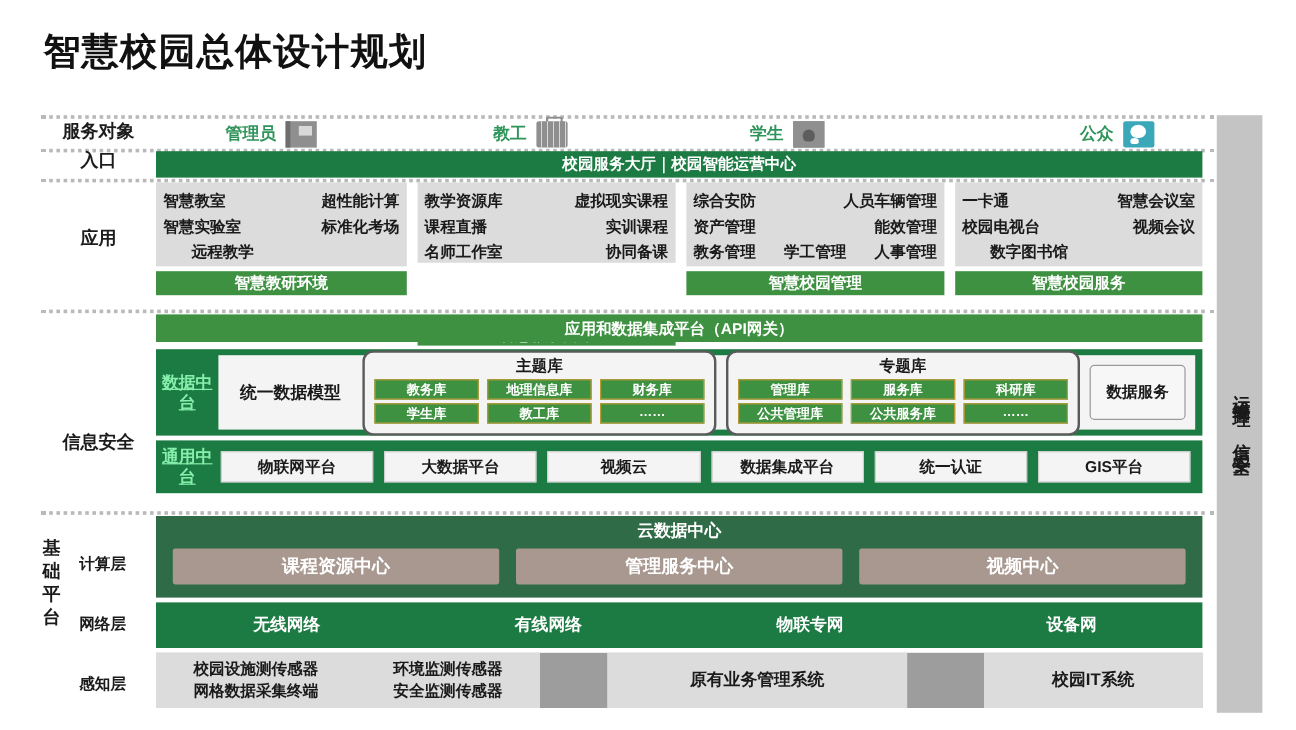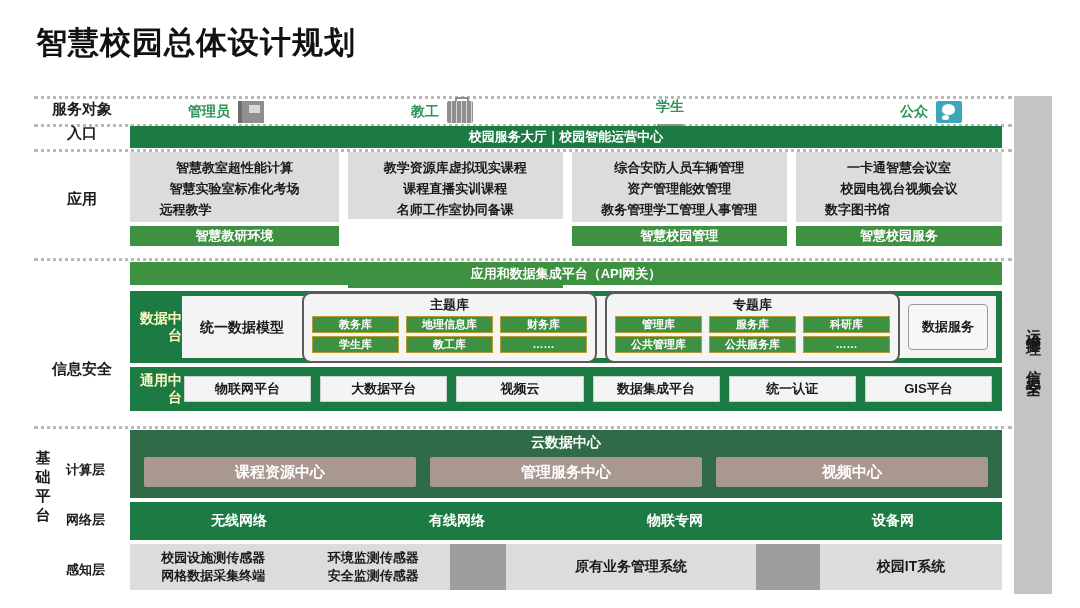--- a/index.html
+++ b/index.html
@@ -72,40 +72,40 @@
   .applayer { position: absolute; left: 130px; top: 56px; width: 872px; height: 94px; display: flex; gap: 9px; }
   .appgrp { flex: 1; display: flex; flex-direction: column; }
   .appgrp.g1 { flex: 2.38; }
   .appgrp.g2 { flex: 2.45; gap: 47px; }
   .appgrp.g3 { flex: 2.45; }
   .appgrp.g4 { flex: 2.35; }
   .appbox {
     flex: 1; background: #dcdcdc; padding: 7px 6px 0 6px;
     display: flex; flex-direction: column; justify-content: flex-start; gap: 3px;
   }
-  .approw { display: flex; justify-content: center; font-size: 13px; font-weight: bold; color: #1a1a1a; }
+  .approw { display: flex; justify-content: space-between; font-size: 13px; font-weight: bold; color: #1a1a1a; }
   .approw.one { justify-content: flex-start; padding-left: 12%; }
   .approw span { white-space: nowrap; }
   .appbar {
     height: 20px; margin-top: 4px; background: #3d9140; color: #fff;
     font-size: 13px; font-weight: bold; display: flex; align-items: center; justify-content: center;
   }
 
   
   .api-bar {
     position: absolute; left: 130px; top: 166px; width: 872px; height: 23px;
     background: #3d9140; color: #fff; font-size: 13px; font-weight: bold;
     display: flex; align-items: center; justify-content: center;
   }
 
   
   .dt-mid { position: absolute; left: 130px; top: 195px; width: 872px; height: 72px;
             background: #1c7a43; display: flex; align-items: stretch; }
-  .dt-side { width: 52px; color: #fef9c3; font-size: 14px; font-weight: bold;
-             display: flex; align-items: center; justify-content: center; text-align: right; line-height: 17px; }
+  .dt-side { width: 52px; color: #86efac; font-size: 14px; font-weight: bold;
+             display: flex; align-items: center; justify-content: center; text-align: center; line-height: 17px; text-decoration: underline; }
   .dt-body { flex: 1; background: #f4f4f4; margin: 5px 6px 5px 0; display: flex; align-items: center; gap: 8px; padding: 0 8px; }
   .unimodel { width: 104px; text-align: center; font-size: 14px; font-weight: bold; line-height: 19px; color: #1a1a1a; }
   .libgrp { flex: 1; border: 2px solid #5a5a5a; border-radius: 9px; background: #f4f4f4; padding: 2px 8px 5px 8px; }
   .libgrp .ttl { text-align: center; font-size: 13px; font-weight: bold; color: #1a1a1a; margin-bottom: 2px; }
   .librow { display: flex; gap: 7px; margin-bottom: 3px; }
   .lib { flex: 1; height: 17px; background: #3d9140; border: 1px solid #b99a34; color: #fff;
          font-size: 11px; font-weight: bold; display: flex; align-items: center; justify-content: center; }
   .dataserv { width: 80px; height: 46px; background: #f7f7f7; border: 1px solid #9a9a9a; border-radius: 4px;
               font-size: 13px; font-weight: bold; display: flex; align-items: center; justify-content: center; }
 
@@ -173,21 +173,21 @@
 
   <div class="svcrow">
     <div class="svc" style="left:58px;">
       <span class="nm">管理员</span>
       <span class="ico ico-book"></span>
     </div>
     <div class="svc" style="left:281px;">
       <span class="nm">教工</span>
       <span class="ico ico-brief"></span>
     </div>
-    <div class="svc" style="left:526px;flex-direction:column;">
+    <div class="svc" style="left:495px;">
       <span class="nm">学生</span>
       <span class="ico ico-port"></span>
     </div>
     <div class="svc" style="left:770px;">
       <span class="nm">公众</span>
       <span class="ico ico-pub"></span>
     </div>
   </div>
 
   <div class="entry-bar">校园服务大厅｜校园智能运营中心</div>

